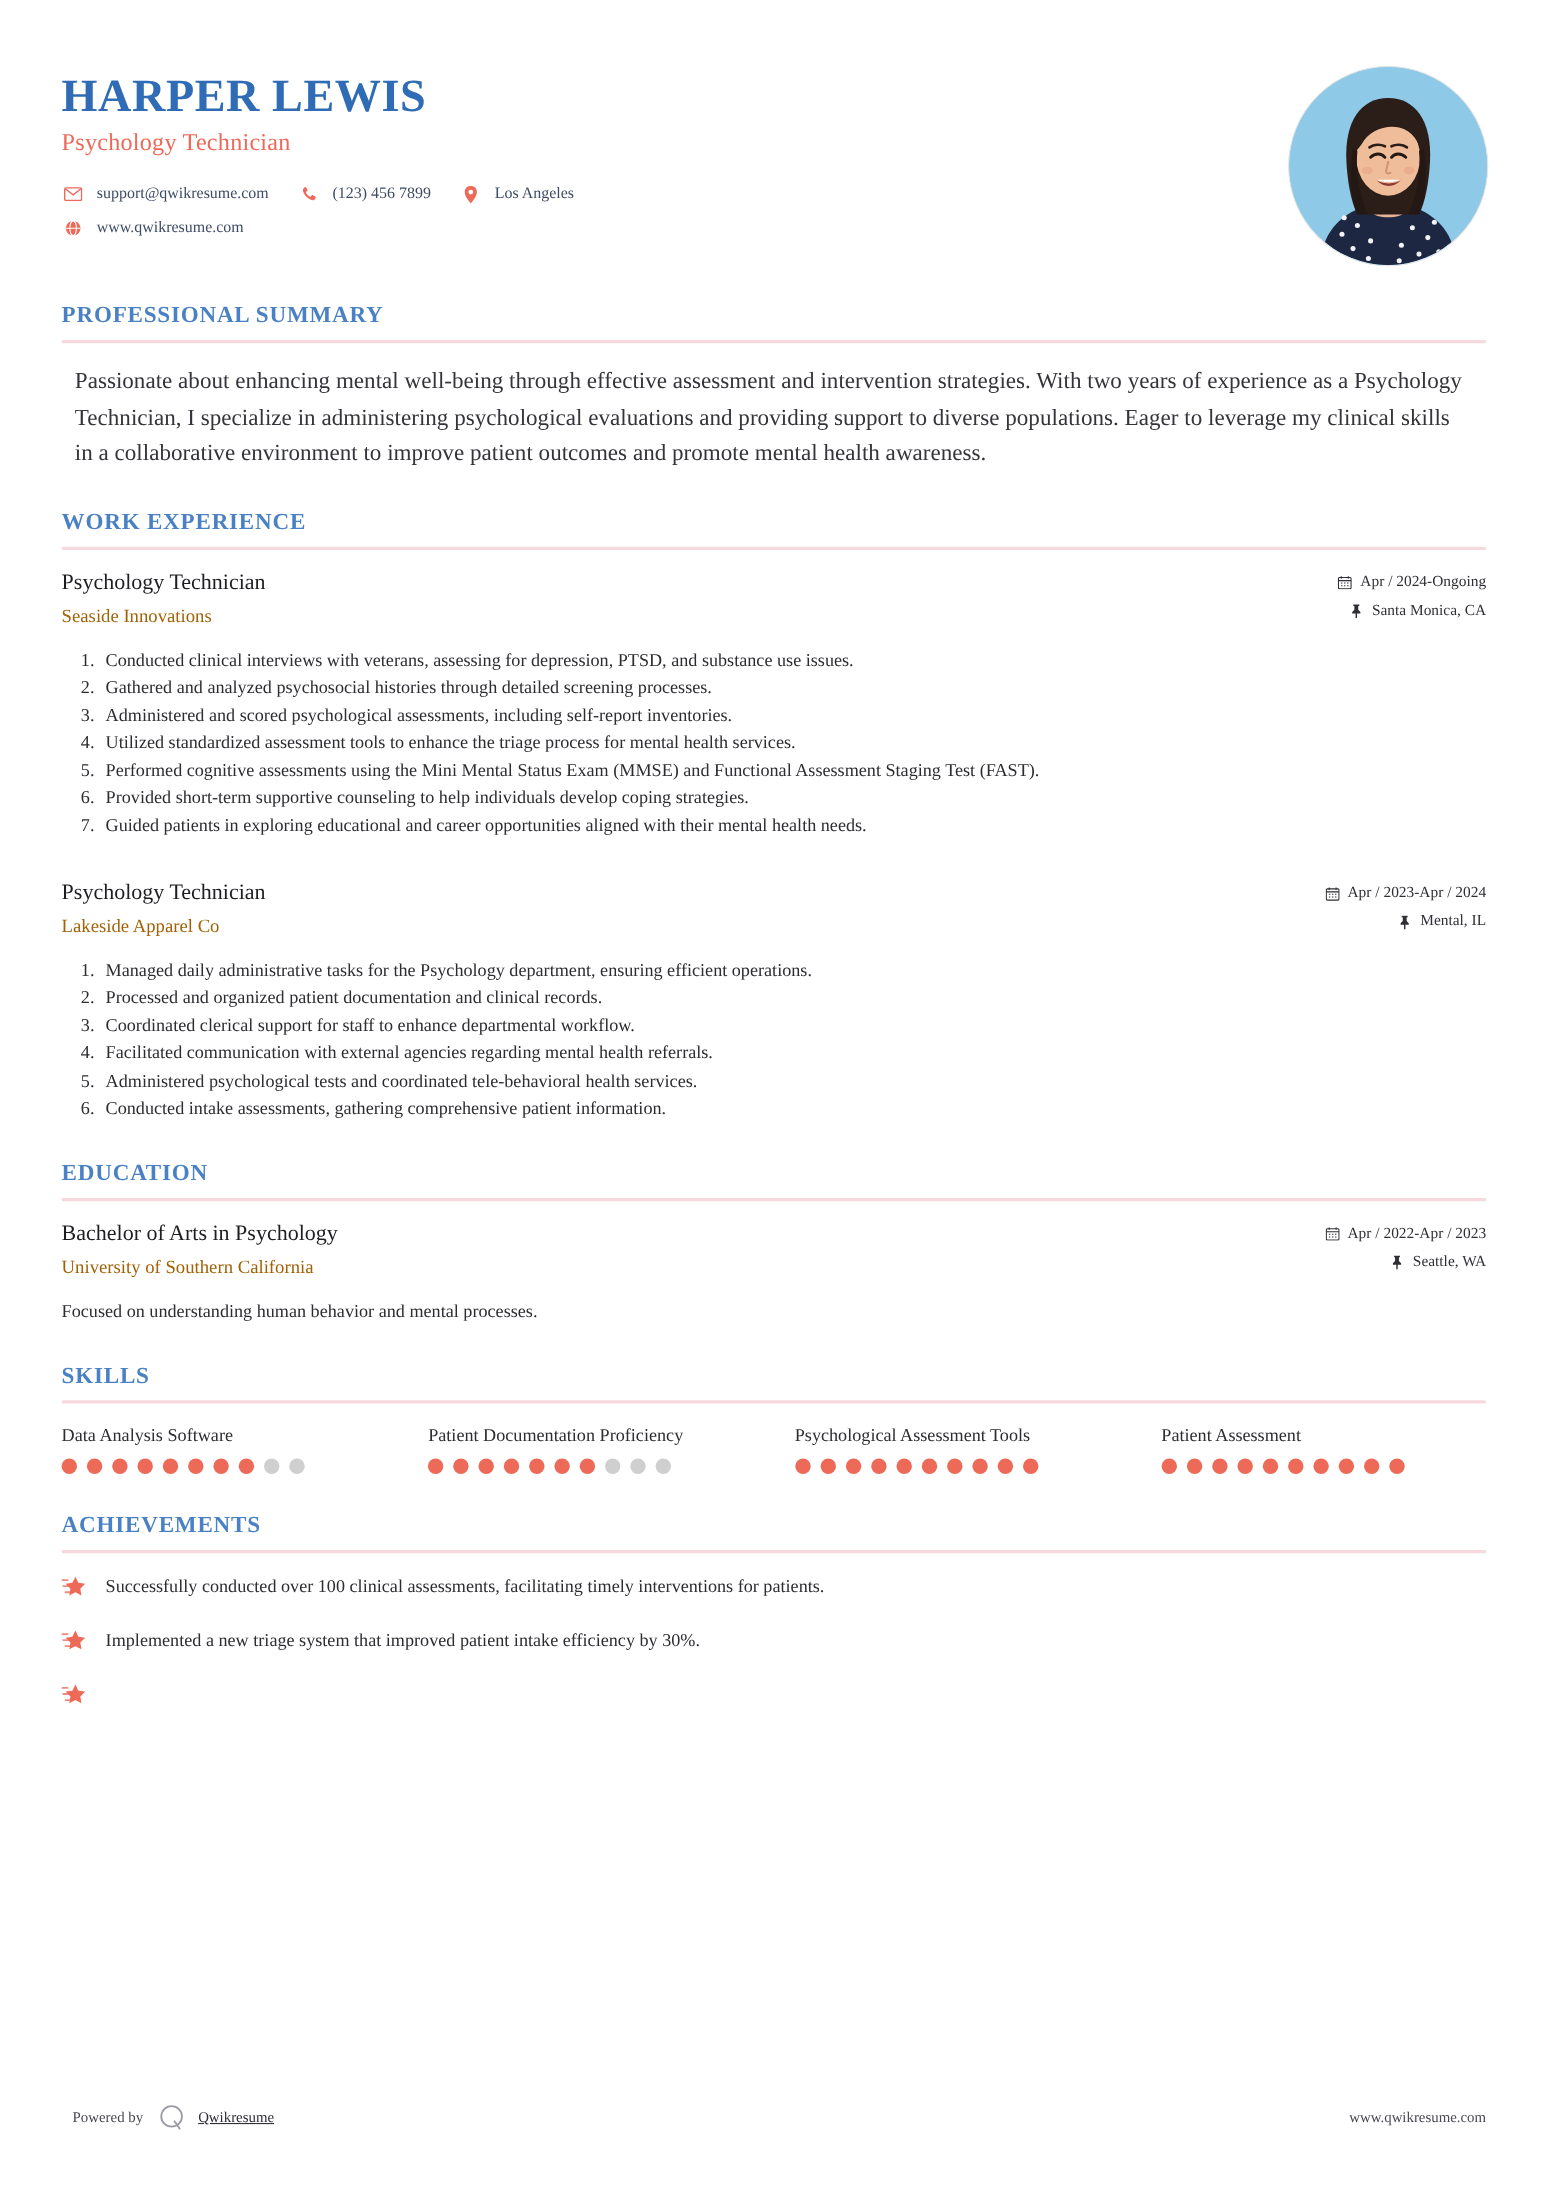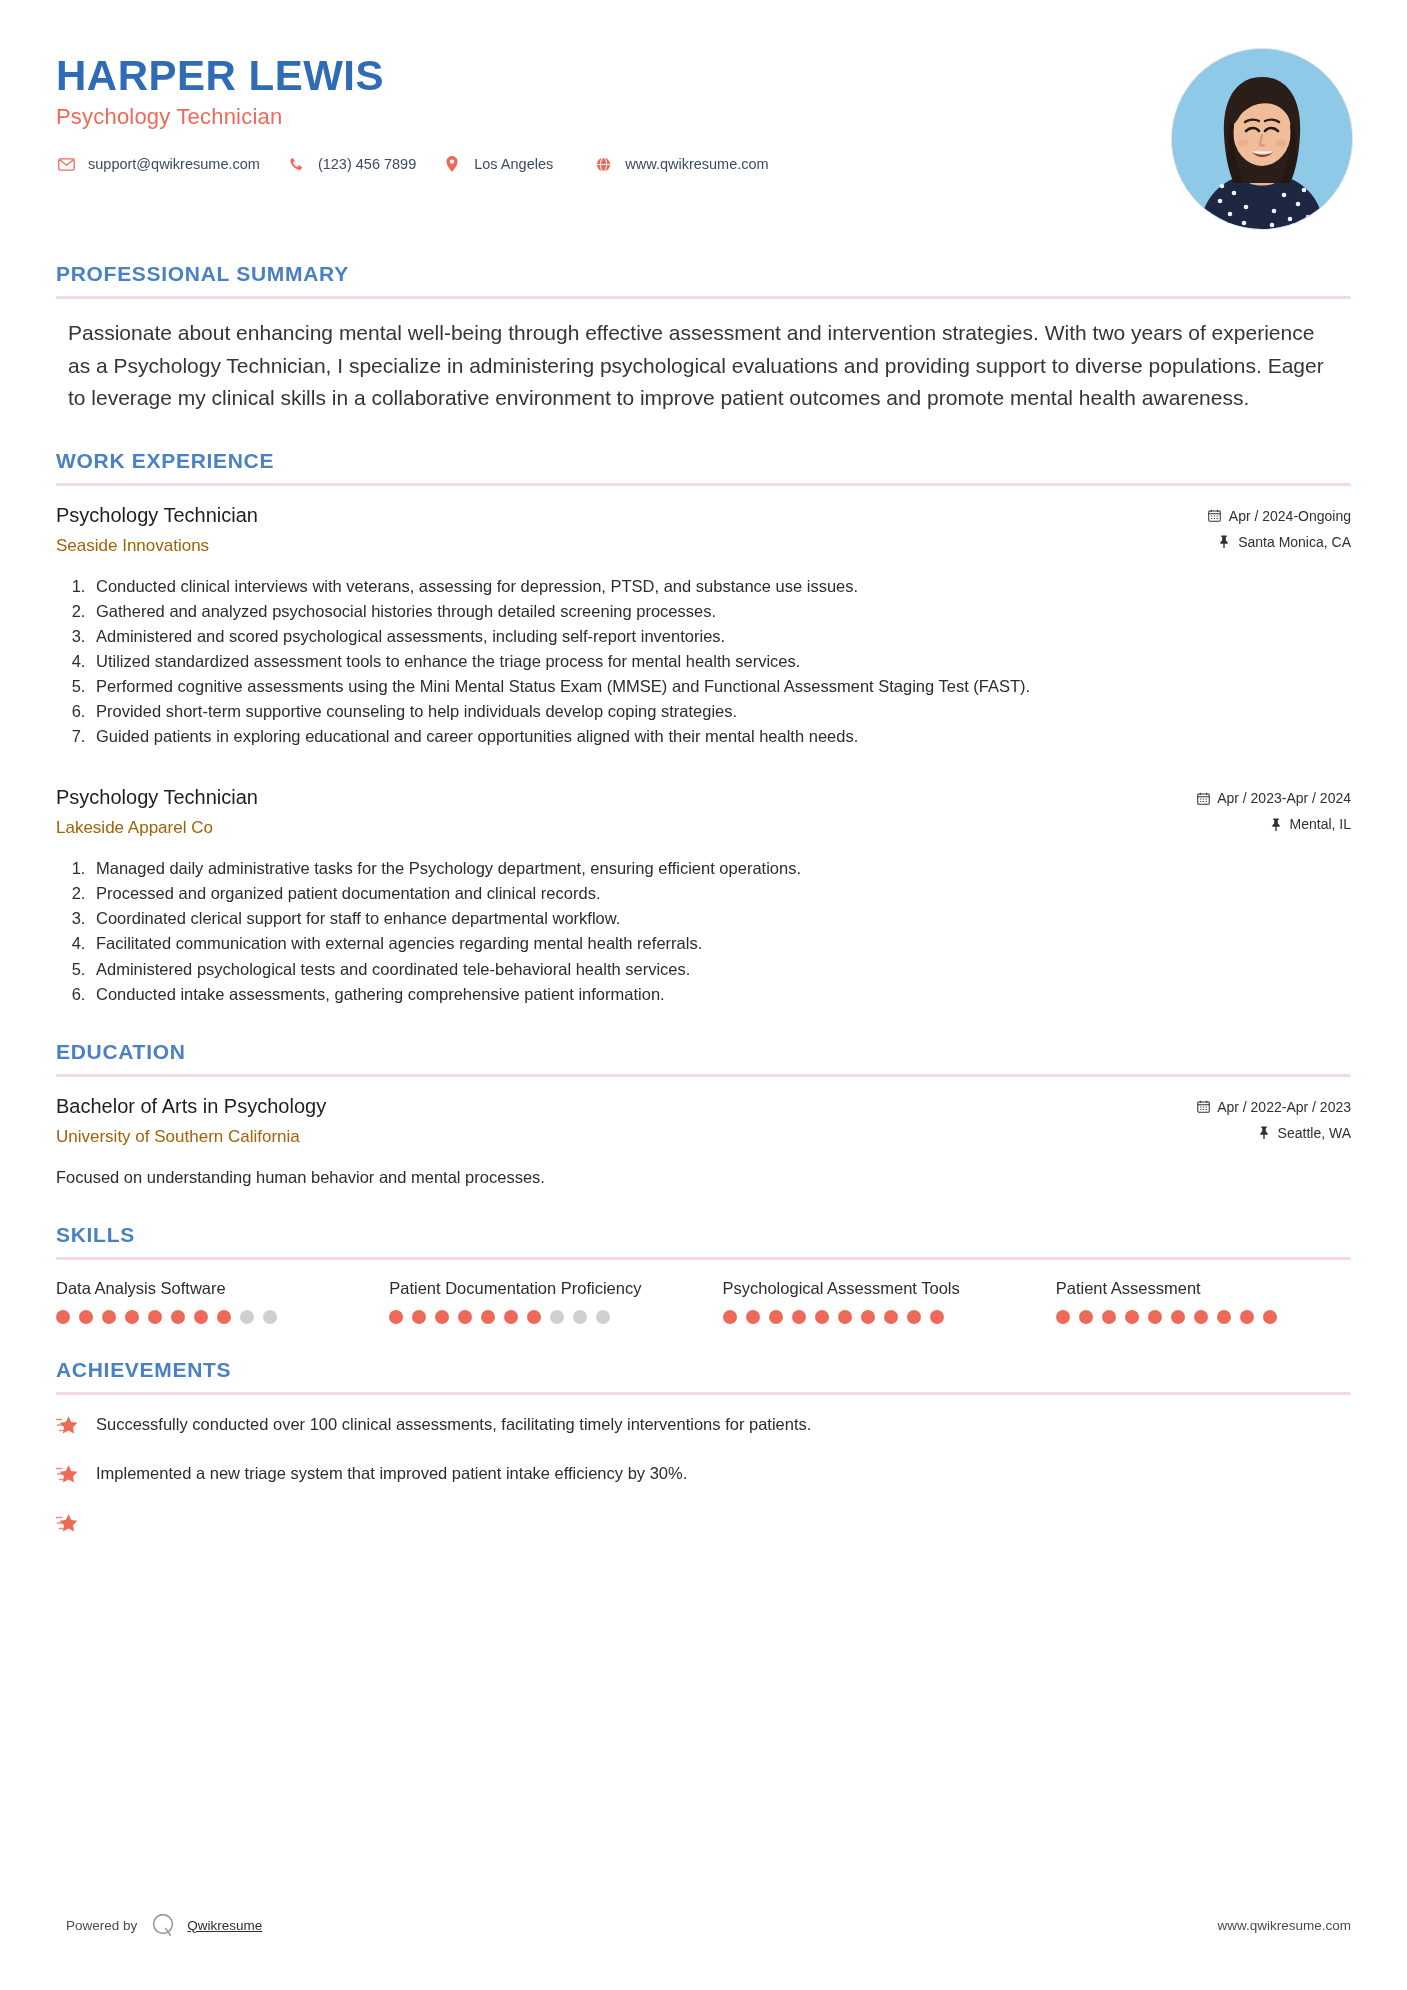--- a/index.html
+++ b/index.html
@@ -12,23 +12,24 @@
     height: 1990px;
     font-family: "Liberation Sans", sans-serif;
     color: #2f2f2f;
     -webkit-font-smoothing: antialiased;
   }
   .page {
     position: relative;
     width: 1407px;
     height: 1990px;
     box-sizing: border-box;
-    padding: 0 56px;
+    padding: 12px 56px;
     background: #ffffff;
     overflow: hidden;
+    font-family: Liberation Serif, serif;
   }
 
   
   .header {
     display: flex;
     align-items: flex-start;
     justify-content: space-between;
     padding-top: 46px;
   }
   .header-left { flex: 1 1 auto; padding-top: 8px; }
@@ -40,21 +41,21 @@
     line-height: 1.05;
     margin: 0 0 6px 0;
   }
   .job-title {
     font-size: 22px;
     color: #ed6a5a;
     font-weight: normal;
     margin: 0 0 26px 0;
     letter-spacing: 0.2px;
   }
-  .contact-rows { display: flex; gap: 14px; }
+  .contact-rows { display: flex; flex-direction: column; gap: 14px; }
   .contact-row { display: flex; align-items: center; flex-wrap: wrap; }
   .contact-item {
     display: flex;
     align-items: center;
     margin-right: 26px;
     font-size: 14.5px;
     color: #3d4b63;
     white-space: nowrap;
   }
   .contact-item .ci {

